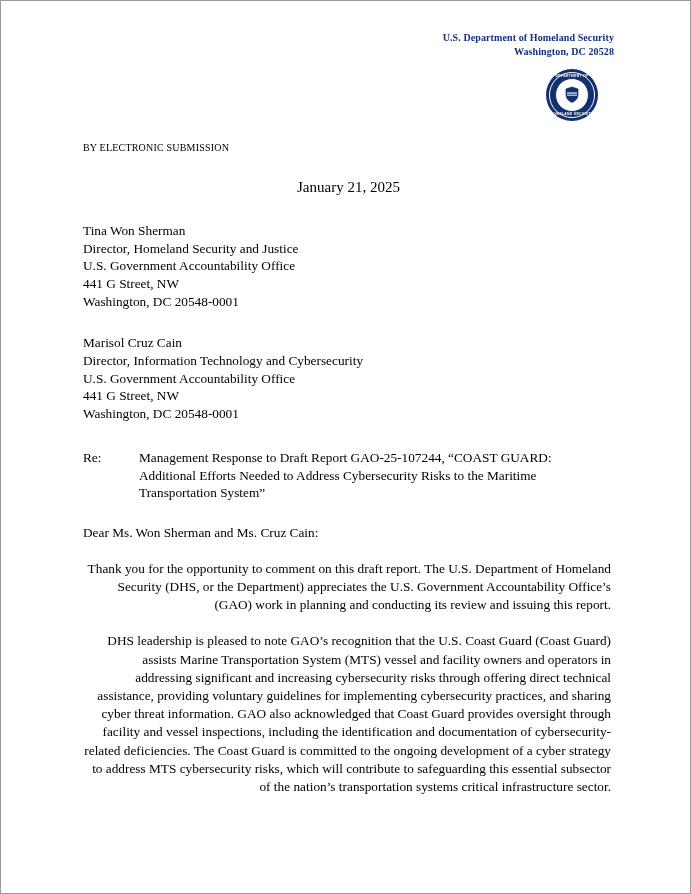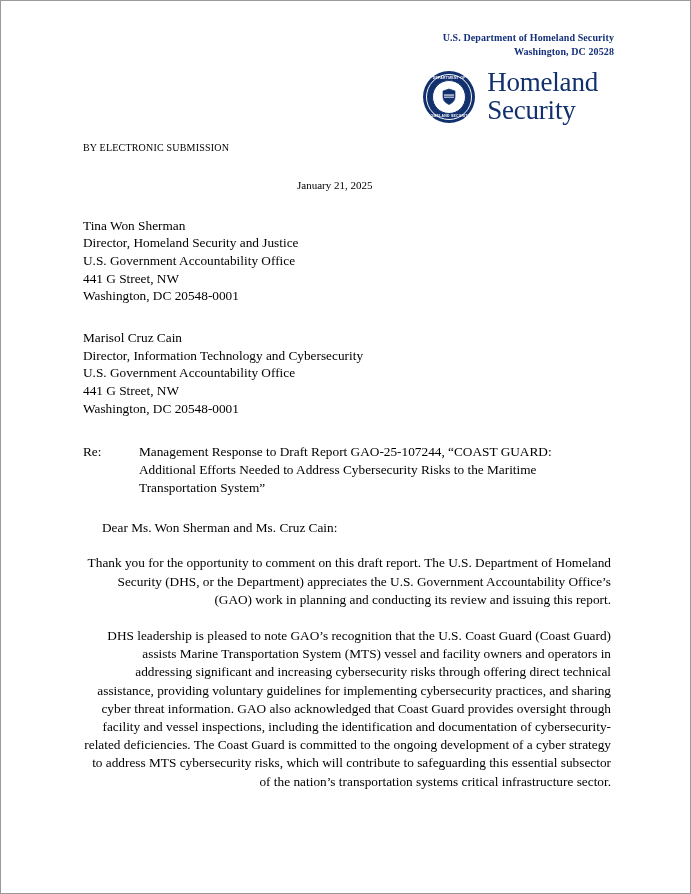--- a/index.html
+++ b/index.html
@@ -102,21 +102,21 @@
     font-size: 13.3px;
     line-height: 1.32;
   }
   .subm-line {
     font-size: 10px;
     letter-spacing: 0.2px;
   }
   .date-line {
     margin-top: 24px;
     padding-left: 214px;
-    font-size: 11px;
+    font-size: 15px;
   }
   .addr-block {
     margin-top: 24px;
     line-height: 1.33;
   }
   .addr-block.second {
     margin-top: 24px;
   }
   .addr-block div { white-space: nowrap; }
 
@@ -129,21 +129,20 @@
     width: 48px;
     flex: none;
   }
   .re-text {
     flex: 1;
     line-height: 1.34;
   }
 
   .salutation {
     margin-top: 22px;
-    margin-left: 19px;
   }
   .para {
     margin-top: 18px;
     text-align: right;
     line-height: 1.37;
   }
 </style>
 </head>
 <body>
 
@@ -162,24 +161,20 @@
       <div class="txt-bot">HOMELAND SECURITY</div>
       <svg class="eagle" viewBox="0 0 44 36">
         <path d="M22 2 L34 6 L34 18 Q34 28 22 33 Q10 28 10 18 L10 6 Z" fill="#12306e"></path>
         <path d="M22 4 L32 7.4 L32 13 L12 13 L12 7.4 Z" fill="#12306e"></path>
         <rect x="12" y="13" width="20" height="2.2" fill="#ffffff"></rect>
         <rect x="12" y="17.4" width="20" height="2.2" fill="#ffffff"></rect>
         <path d="M12 21.8 L32 21.8 L32 19.6 L12 19.6 Z" fill="#12306e"></path>
         <path d="M22 33 Q10 28 10 18 L10 6 L22 2 L34 6 L34 18 Q34 28 22 33 Z" fill="none" stroke="#12306e" stroke-width="1.4"></path>
       </svg>
     </div>
-    <div class="brand-text">
-      <span class="l1">Homeland</span>
-      <span class="l2">Security</span>
-    </div>
   </div>
 
   <div class="body-col">
 
     <div class="subm-line">BY ELECTRONIC SUBMISSION</div>
 
     <div class="date-line">January 21, 2025</div>
 
     <div class="addr-block">
       <div>Tina Won Sherman</div>

